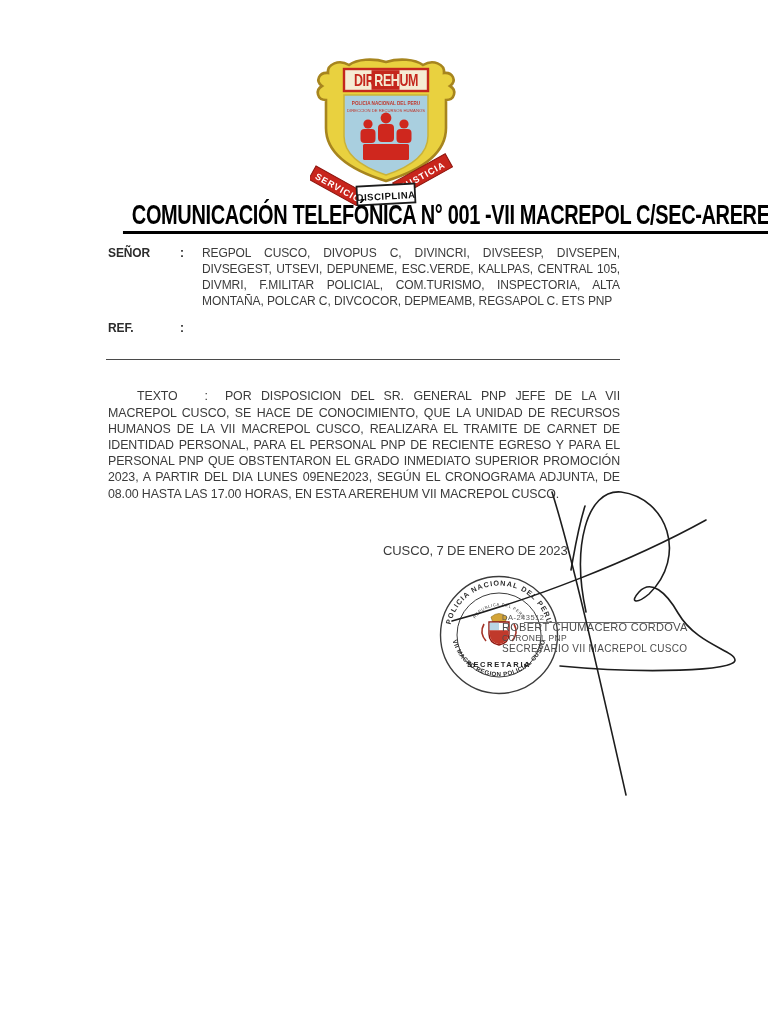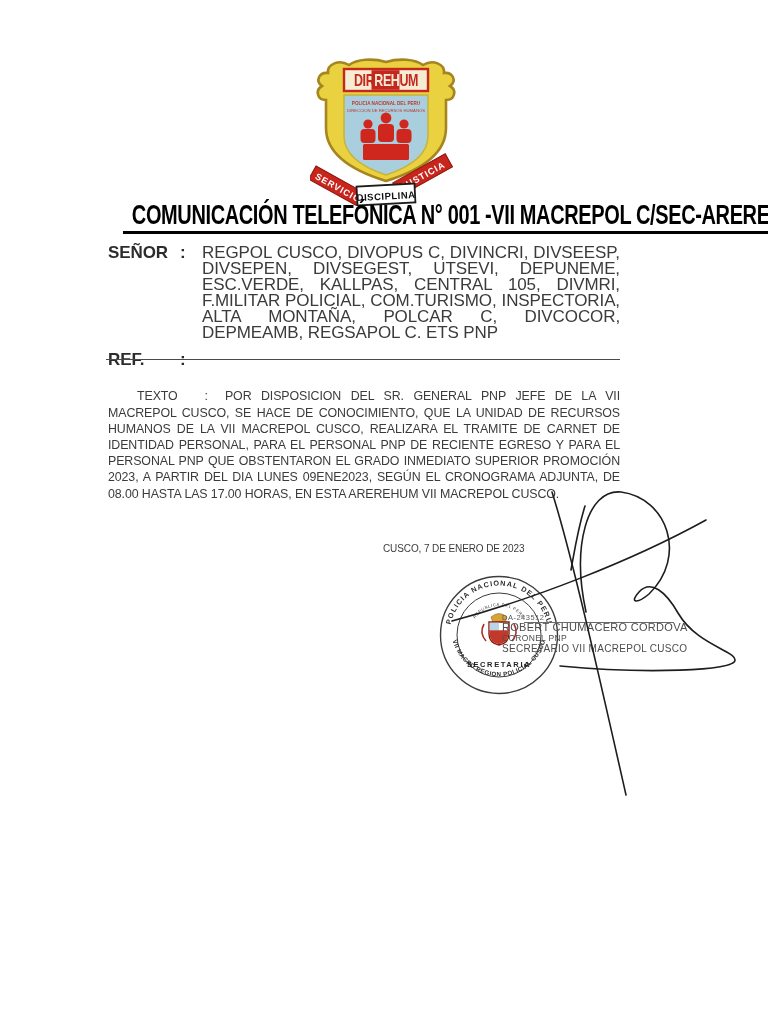--- a/index.html
+++ b/index.html
@@ -14,34 +14,34 @@
   .title-wrap{position:absolute;top:201px;left:0;width:768px;text-align:center;}
   .title-inner{
     display:inline-block;transform:scaleX(0.74);transform-origin:center;
     font-weight:700;font-size:27px;line-height:28px;color:#000;
     letter-spacing:-0.5px;white-space:nowrap;
     border-bottom:3px solid #000;padding:0 12px 2px 12px;
   }
   
   .fields{position:absolute;left:108px;top:245px;width:512px;}
   .field-row{display:grid;grid-template-columns:72px 22px 1fr;margin-bottom:11px;
-    font-size:17px;line-height:16px;letter-spacing:-0.1px;}
+    font-size:12px;line-height:16px;letter-spacing:-0.1px;}
   .field-label{font-weight:700;color:#2c2c2c;}
   .field-colon{font-weight:700;color:#2c2c2c;}
   .field-value{text-align:justify;color:#3b3b3b;}
   
   .rule{position:absolute;left:106px;top:359px;width:514px;height:0;border-top:1.7px solid #4a4a4a;}
   
   .texto{position:absolute;left:108px;top:376px;width:512px;
     font-size:12.4px;line-height:16.2px;text-align:justify;letter-spacing:-0.1px;color:#3b3b3b;}
   .texto-label{margin-right:27px;margin-left:29px;}
   .texto-colon{margin-right:17px;}
   .para2{position:absolute;left:108px;top:504px;width:512px;
     font-size:12.4px;line-height:16.2px;text-align:justify;text-indent:78px;letter-spacing:-0.1px;color:#3b3b3b;}
-  .dateline{position:absolute;left:383px;top:543px;font-size:10px;letter-spacing:-0.1px;color:#3b3b3b;}
+  .dateline{position:absolute;left:383px;top:543px;font-size:13px;letter-spacing:-0.1px;color:#3b3b3b;}
   
   .stamp{position:absolute;left:436px;top:572px;width:126px;height:126px;}
   
   .sig-line{position:absolute;left:524px;top:622px;width:150px;height:0;border-top:1.5px solid #6a6a6a;}
   .sig-block{position:absolute;left:502px;top:613px;width:192px;text-align:left;color:#4c4c4c;}
   .sig-code{font-size:7.5px;line-height:9px;letter-spacing:0.5px;color:#5a5a5a;}
   .sig-name{font-size:11px;line-height:11px;letter-spacing:0.3px;}
   .sig-rank{font-size:8.5px;line-height:10.5px;letter-spacing:0.3px;}
   .sig-role{font-size:10px;line-height:10.5px;letter-spacing:0.3px;}
   

